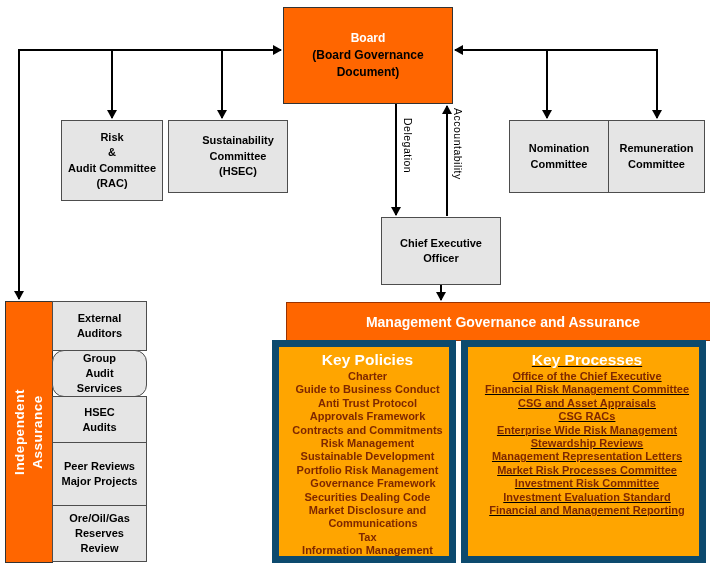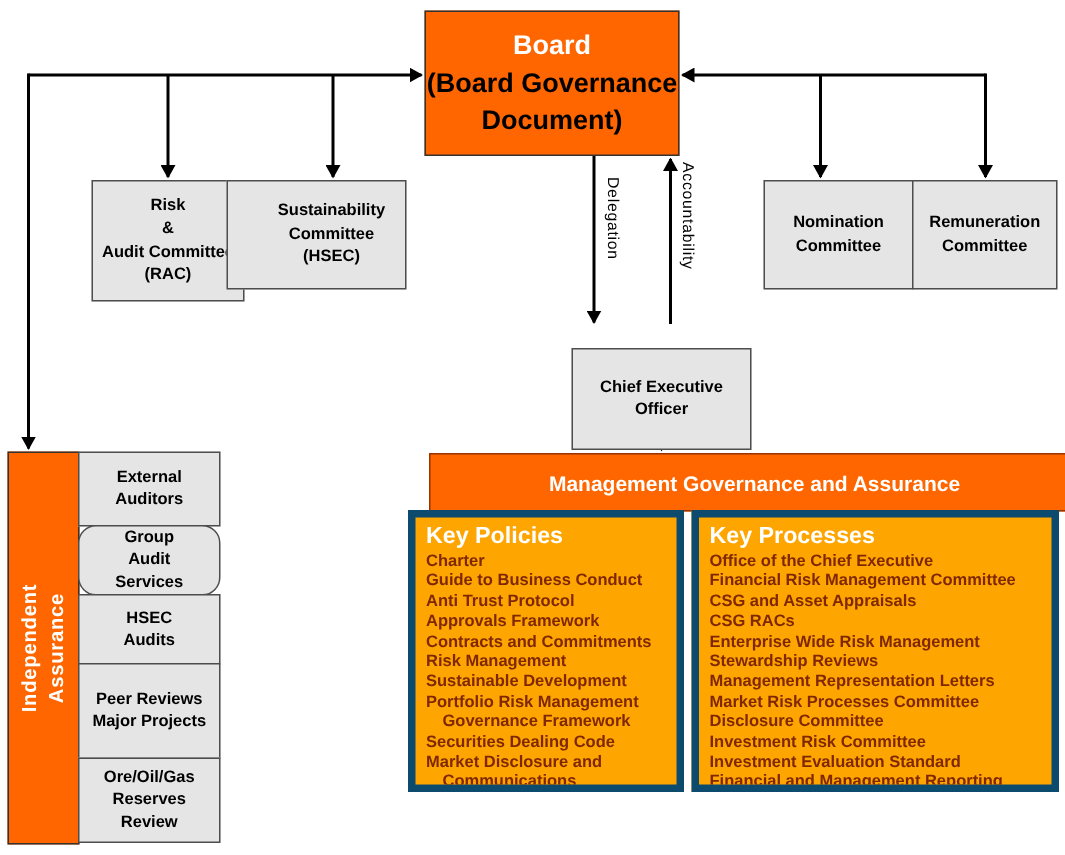--- a/index.html
+++ b/index.html
@@ -10,37 +10,37 @@
     font-family: "Liberation Sans", sans-serif;
     overflow: hidden;
   }
   .abs { position: absolute; box-sizing: border-box; }
 
   
   .board-box {
     left: 283px; top: 7px; width: 170px; height: 97px;
     background: #FF6600; border: 1px solid #333333;
     display: flex; flex-direction: column; align-items: center; justify-content: center;
-    text-align: center; font-weight: bold; font-size: 18px; line-height: 1.4;
+    text-align: center; font-weight: bold; font-size: 12px; line-height: 1.4;
   }
   .board-title { color: #ffffff; }
   .board-subtitle { color: #000000; white-space: pre-line; }
 
   
   .gray-box {
     background: #E5E5E5; border: 1px solid #4d4d4d;
     display: flex; align-items: center; justify-content: center;
     text-align: center; font-weight: bold; font-size: 11px; line-height: 1.4;
     color: #000000; white-space: pre-line;
   }
   .box-rac       { left: 61px;  top: 120px; width: 102px; height: 81px; }
-  .box-hsec      { left: 151px; top: 120px; width: 120px; height: 73px; padding-left: 20px; }
+  .box-hsec      { left: 168px; top: 120px; width: 120px; height: 73px; padding-left: 20px; }
   .box-nom       { left: 509px; top: 120px; width: 100px; height: 73px; }
   .box-rem       { left: 608px; top: 120px; width: 97px;  height: 73px; }
-  .box-ceo       { left: 381px; top: 217px; width: 120px; height: 68px; margin-top: 15px; }
+  .box-ceo       { left: 381px; top: 217px; width: 120px; height: 68px; }
 
   
   .vlabel {
     writing-mode: vertical-rl; text-orientation: mixed;
     font-size: 10.5px; color: #000000; letter-spacing: 0.5px;
   }
   .lbl-delegation     { left: 402px; top: 118px; }
   .lbl-accountability { left: 452px; top: 108px; }
 
   
@@ -73,26 +73,26 @@
   .ia-cell:nth-child(5) { height: 57px; }
 
   
   .mga-header {
     left: 286px; top: 302px; width: 434px; height: 39px;
     background: #FF6600; border: 1px solid #993300;
     display: flex; align-items: center; justify-content: center;
     color: #ffffff; font-weight: bold; font-size: 14px;
   }
   .panel {
-    top: 340px; height: 188px;
-    background: #FFA500; border: 5px solid #0c4a6e;
-    padding: 3px 0 0 7px; overflow: hidden;
+    top: 340px; height: 223px;
+    background: #FFA500; border: 7px solid #0c4a6e;
+    padding: 3px 0 0 7px; overflow: hidden; text-align: center;
   }
   .panel-policies  { left: 272px; width: 184px; }
-  .panel-processes { left: 461px; width: 245px; }
+  .panel-processes { left: 461px; width: 245px; text-decoration: underline; }
   .panel-title {
     color: #ffffff; font-weight: bold; font-size: 15.5px; margin: 1px 0 1px 0;
   }
   .list-item {
     color: #7F2800; font-weight: bold; font-size: 11px; line-height: 13.4px;
     white-space: nowrap;
   }
   .list-item.indent { padding-left: 11px; }
 
   
@@ -194,20 +194,19 @@
     <div class="panel-title">Key Processes</div>
     <div id="processes-list">
         <div class="list-item">Office of the Chief Executive</div>
         <div class="list-item">Financial Risk Management Committee</div>
         <div class="list-item">CSG and Asset Appraisals</div>
         <div class="list-item">CSG RACs</div>
         <div class="list-item">Enterprise Wide Risk Management</div>
         <div class="list-item">Stewardship Reviews</div>
         <div class="list-item">Management Representation Letters</div>
         <div class="list-item">Market Risk Processes Committee</div>
-        <div class="list-item">Disclosure Committee</div>
         <div class="list-item">Investment Risk Committee</div>
         <div class="list-item">Investment Evaluation Standard</div>
         <div class="list-item">Financial and Management Reporting</div>
       </div>
   </div>
 
 </div>
 
 </body></html>

